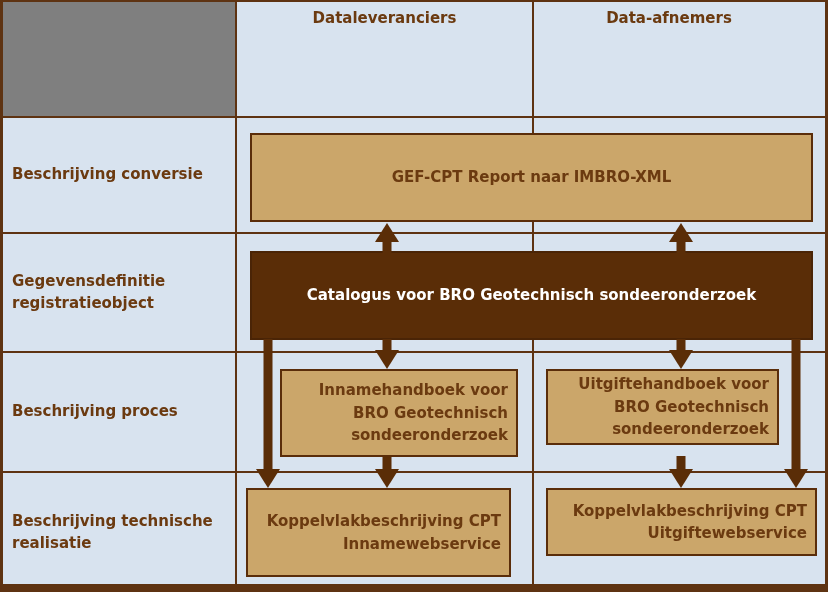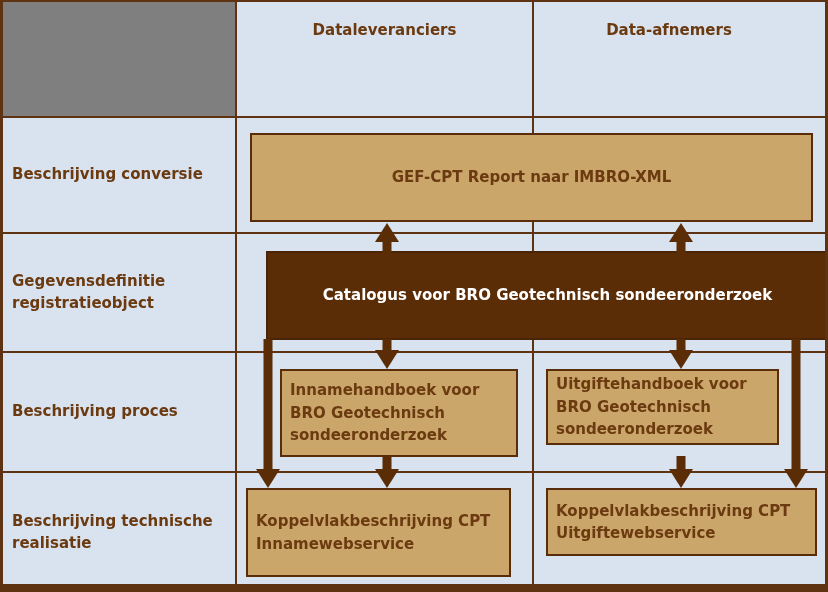--- a/index.html
+++ b/index.html
@@ -7,25 +7,25 @@
     --tan-fill:#cba66a; --tan-border:#5a2d0a; --dark-fill:#5a2d07;
     --dark-border:#4a2406; --arrow:#5a2d07; --text-brown:#6b3a10; --text-white:#ffffff;
   }
   html,body{margin:0;padding:0;}
   body{font-family:"DejaVu Sans","Liberation Sans",sans-serif;background:#fff;}
   .stage{position:relative;width:828px;height:592px;background:var(--background);overflow:hidden;}
   .outer-border{position:absolute;inset:0;border:solid var(--grid-line);border-width:2px 3px 8px 3px;pointer-events:none;z-index:6;}
   .corner{position:absolute;left:0;top:0;width:236px;height:117px;background:var(--corner-fill);z-index:1;}
   .hline{position:absolute;left:0;width:828px;height:2px;background:var(--grid-line);z-index:2;}
   .vline{position:absolute;top:0;height:592px;width:2px;background:var(--grid-line);z-index:2;}
-  .col-header{position:absolute;top:12px;padding-top:9px;text-align:center;font-size:15px;font-weight:bold;color:var(--text-brown);z-index:3;}
+  .col-header{position:absolute;top:0;padding-top:9px;text-align:center;font-size:15px;font-weight:bold;color:var(--text-brown);z-index:3;}
   .row-label{position:absolute;left:0;width:236px;box-sizing:border-box;padding:0 8px 0 12px;display:flex;align-items:center;font-size:15px;font-weight:bold;color:var(--text-brown);line-height:1.45;z-index:3;}
-  .box{position:absolute;box-sizing:border-box;display:flex;align-items:center;justify-content:center;text-align:left;font-weight:bold;font-size:15px;line-height:1.5;z-index:4;padding:16px 8px;}
+  .box{position:absolute;box-sizing:border-box;display:flex;align-items:center;justify-content:center;text-align:right;font-weight:bold;font-size:15px;line-height:1.5;z-index:4;padding:16px 8px;}
   .box.tan{background:var(--tan-fill);border:2px solid var(--tan-border);color:var(--text-brown);}
-  .box.dark{background:var(--dark-fill);border:2px solid var(--dark-border);color:var(--text-white);margin-left:16px;}
+  .box.dark{background:var(--dark-fill);border:2px solid var(--dark-border);color:var(--text-white);}
   .arrow{position:absolute;width:24px;z-index:5;}
   .arrow .stem{position:absolute;left:50%;transform:translateX(-50%);width:9px;background:var(--arrow);}
   .arrow .head{position:absolute;left:50%;transform:translateX(-50%);width:0;height:0;border-left:12px solid transparent;border-right:12px solid transparent;}
   .arrow.down .stem{top:0;bottom:15px;}
   .arrow.down .head{bottom:0;border-top:19px solid var(--arrow);}
   .arrow.up .stem{bottom:0;top:15px;}
   .arrow.up .head{top:0;border-bottom:19px solid var(--arrow);}
 </style>
 </head>
 <body>

